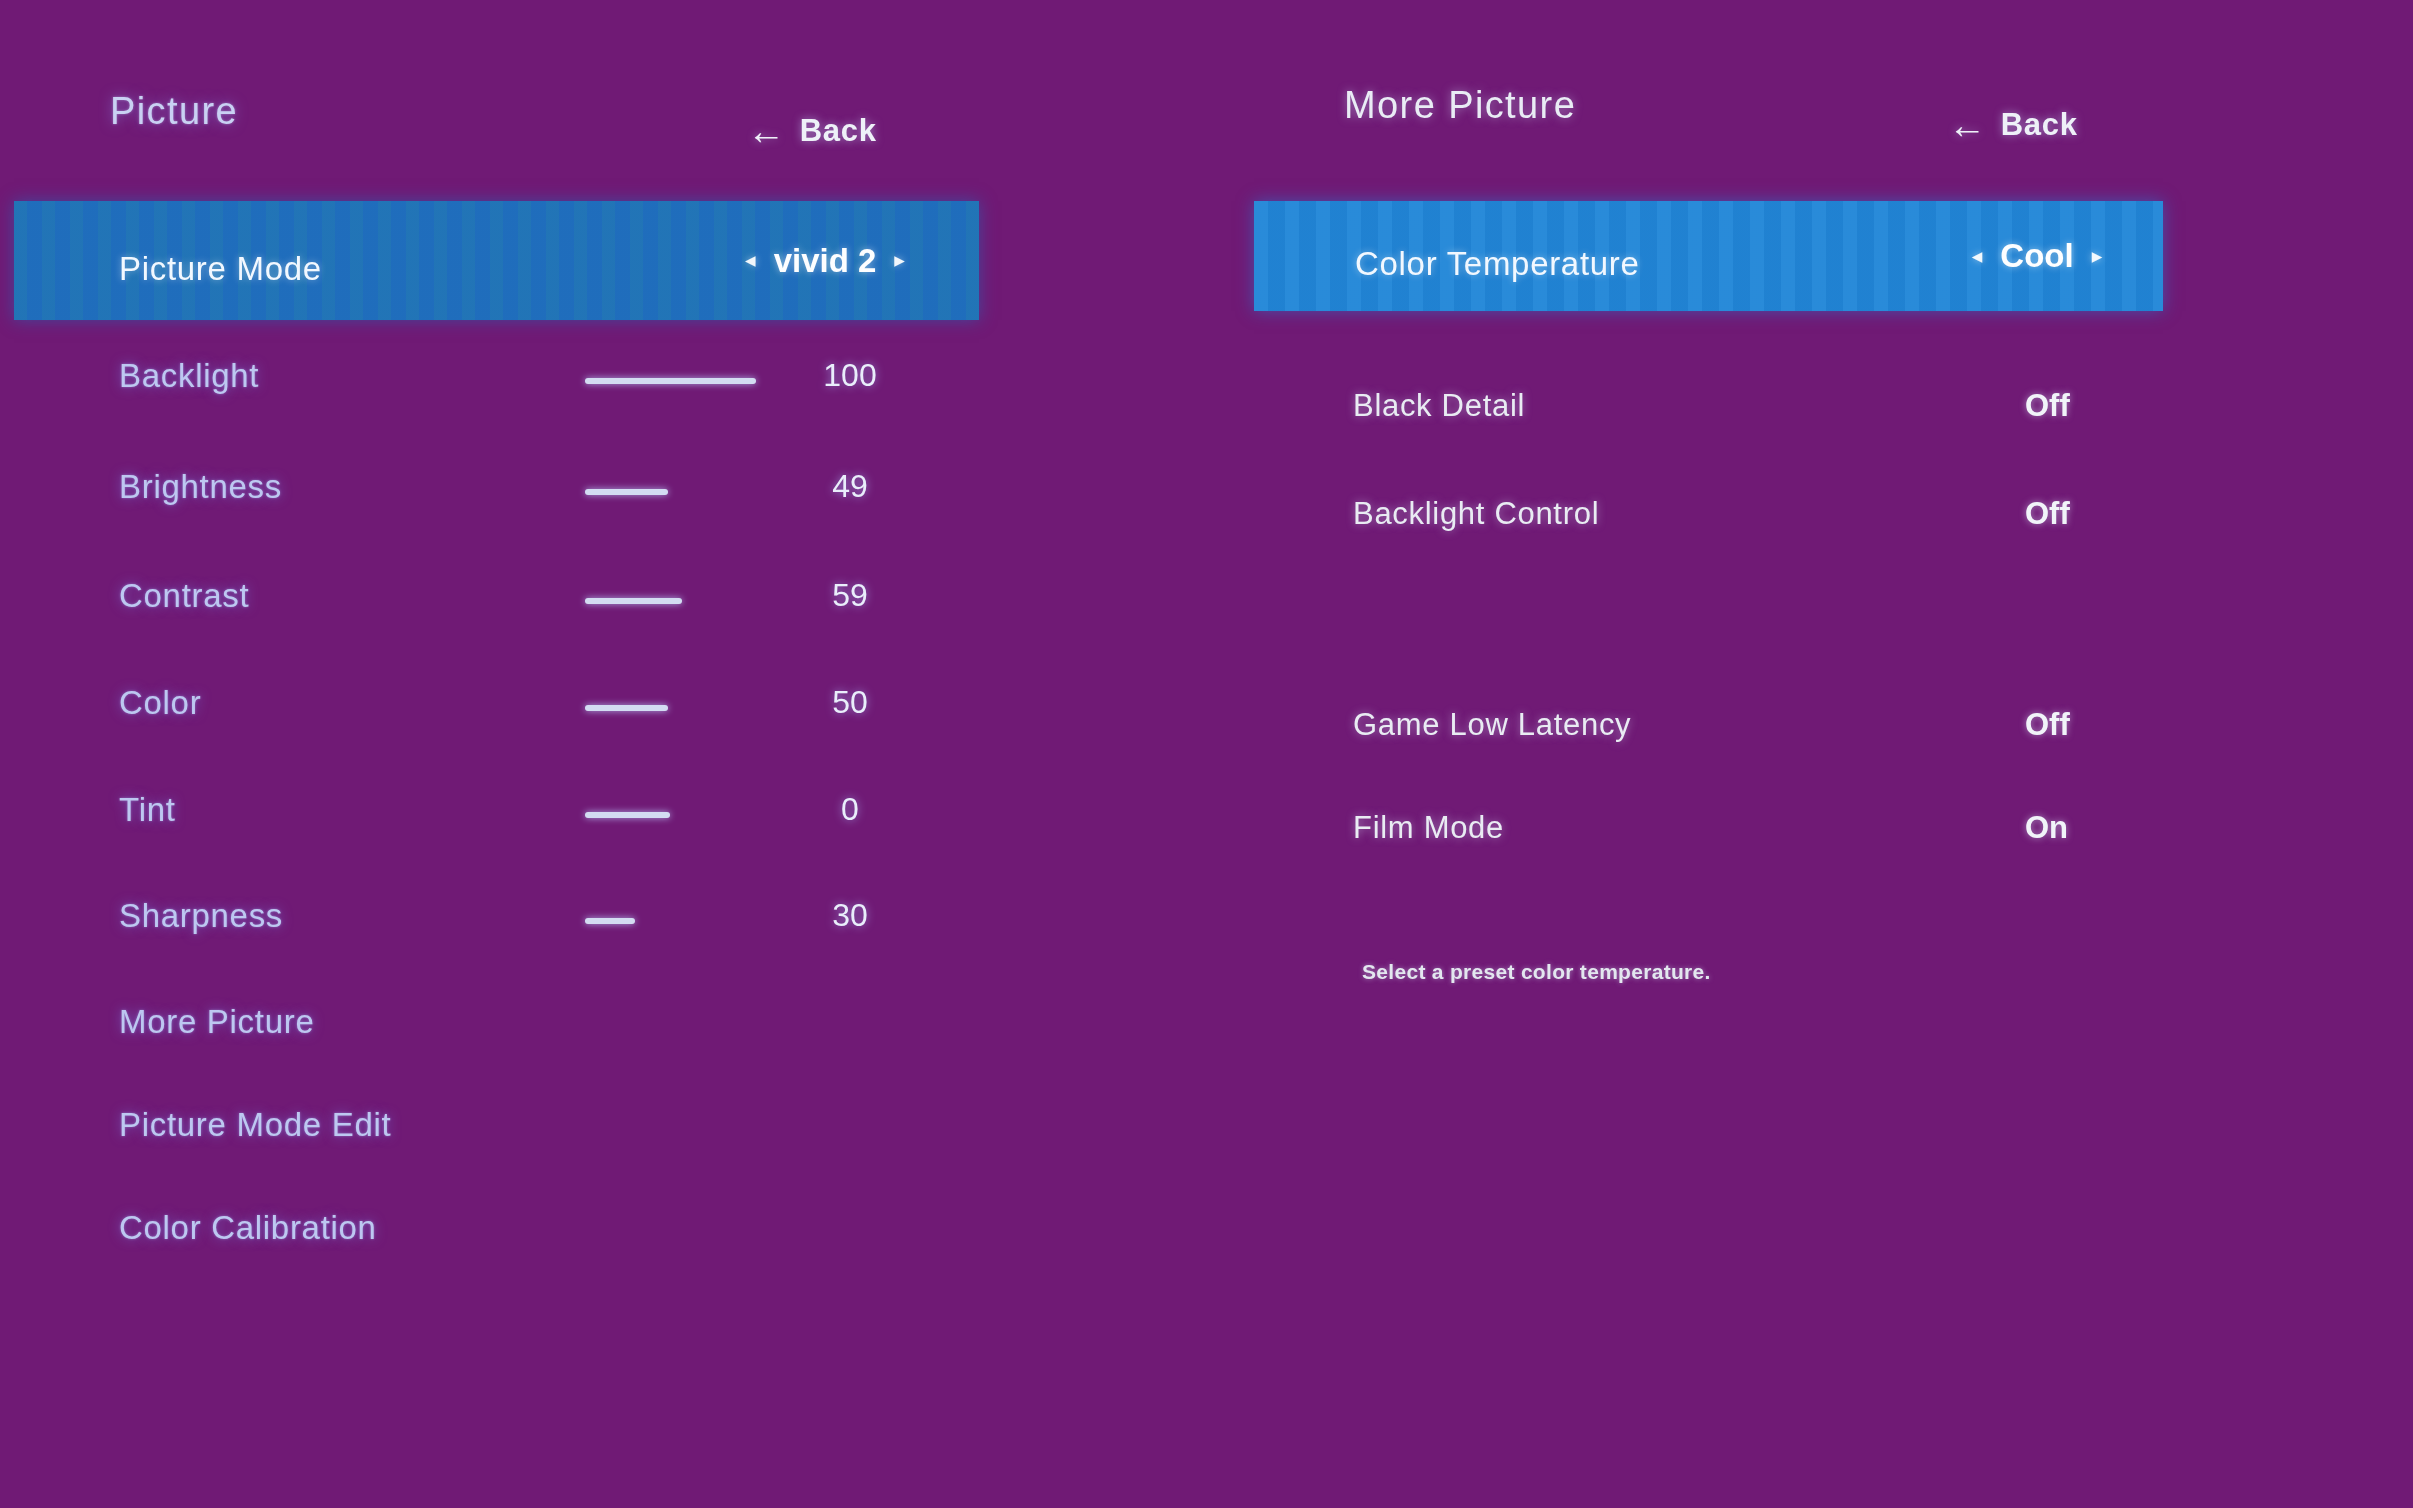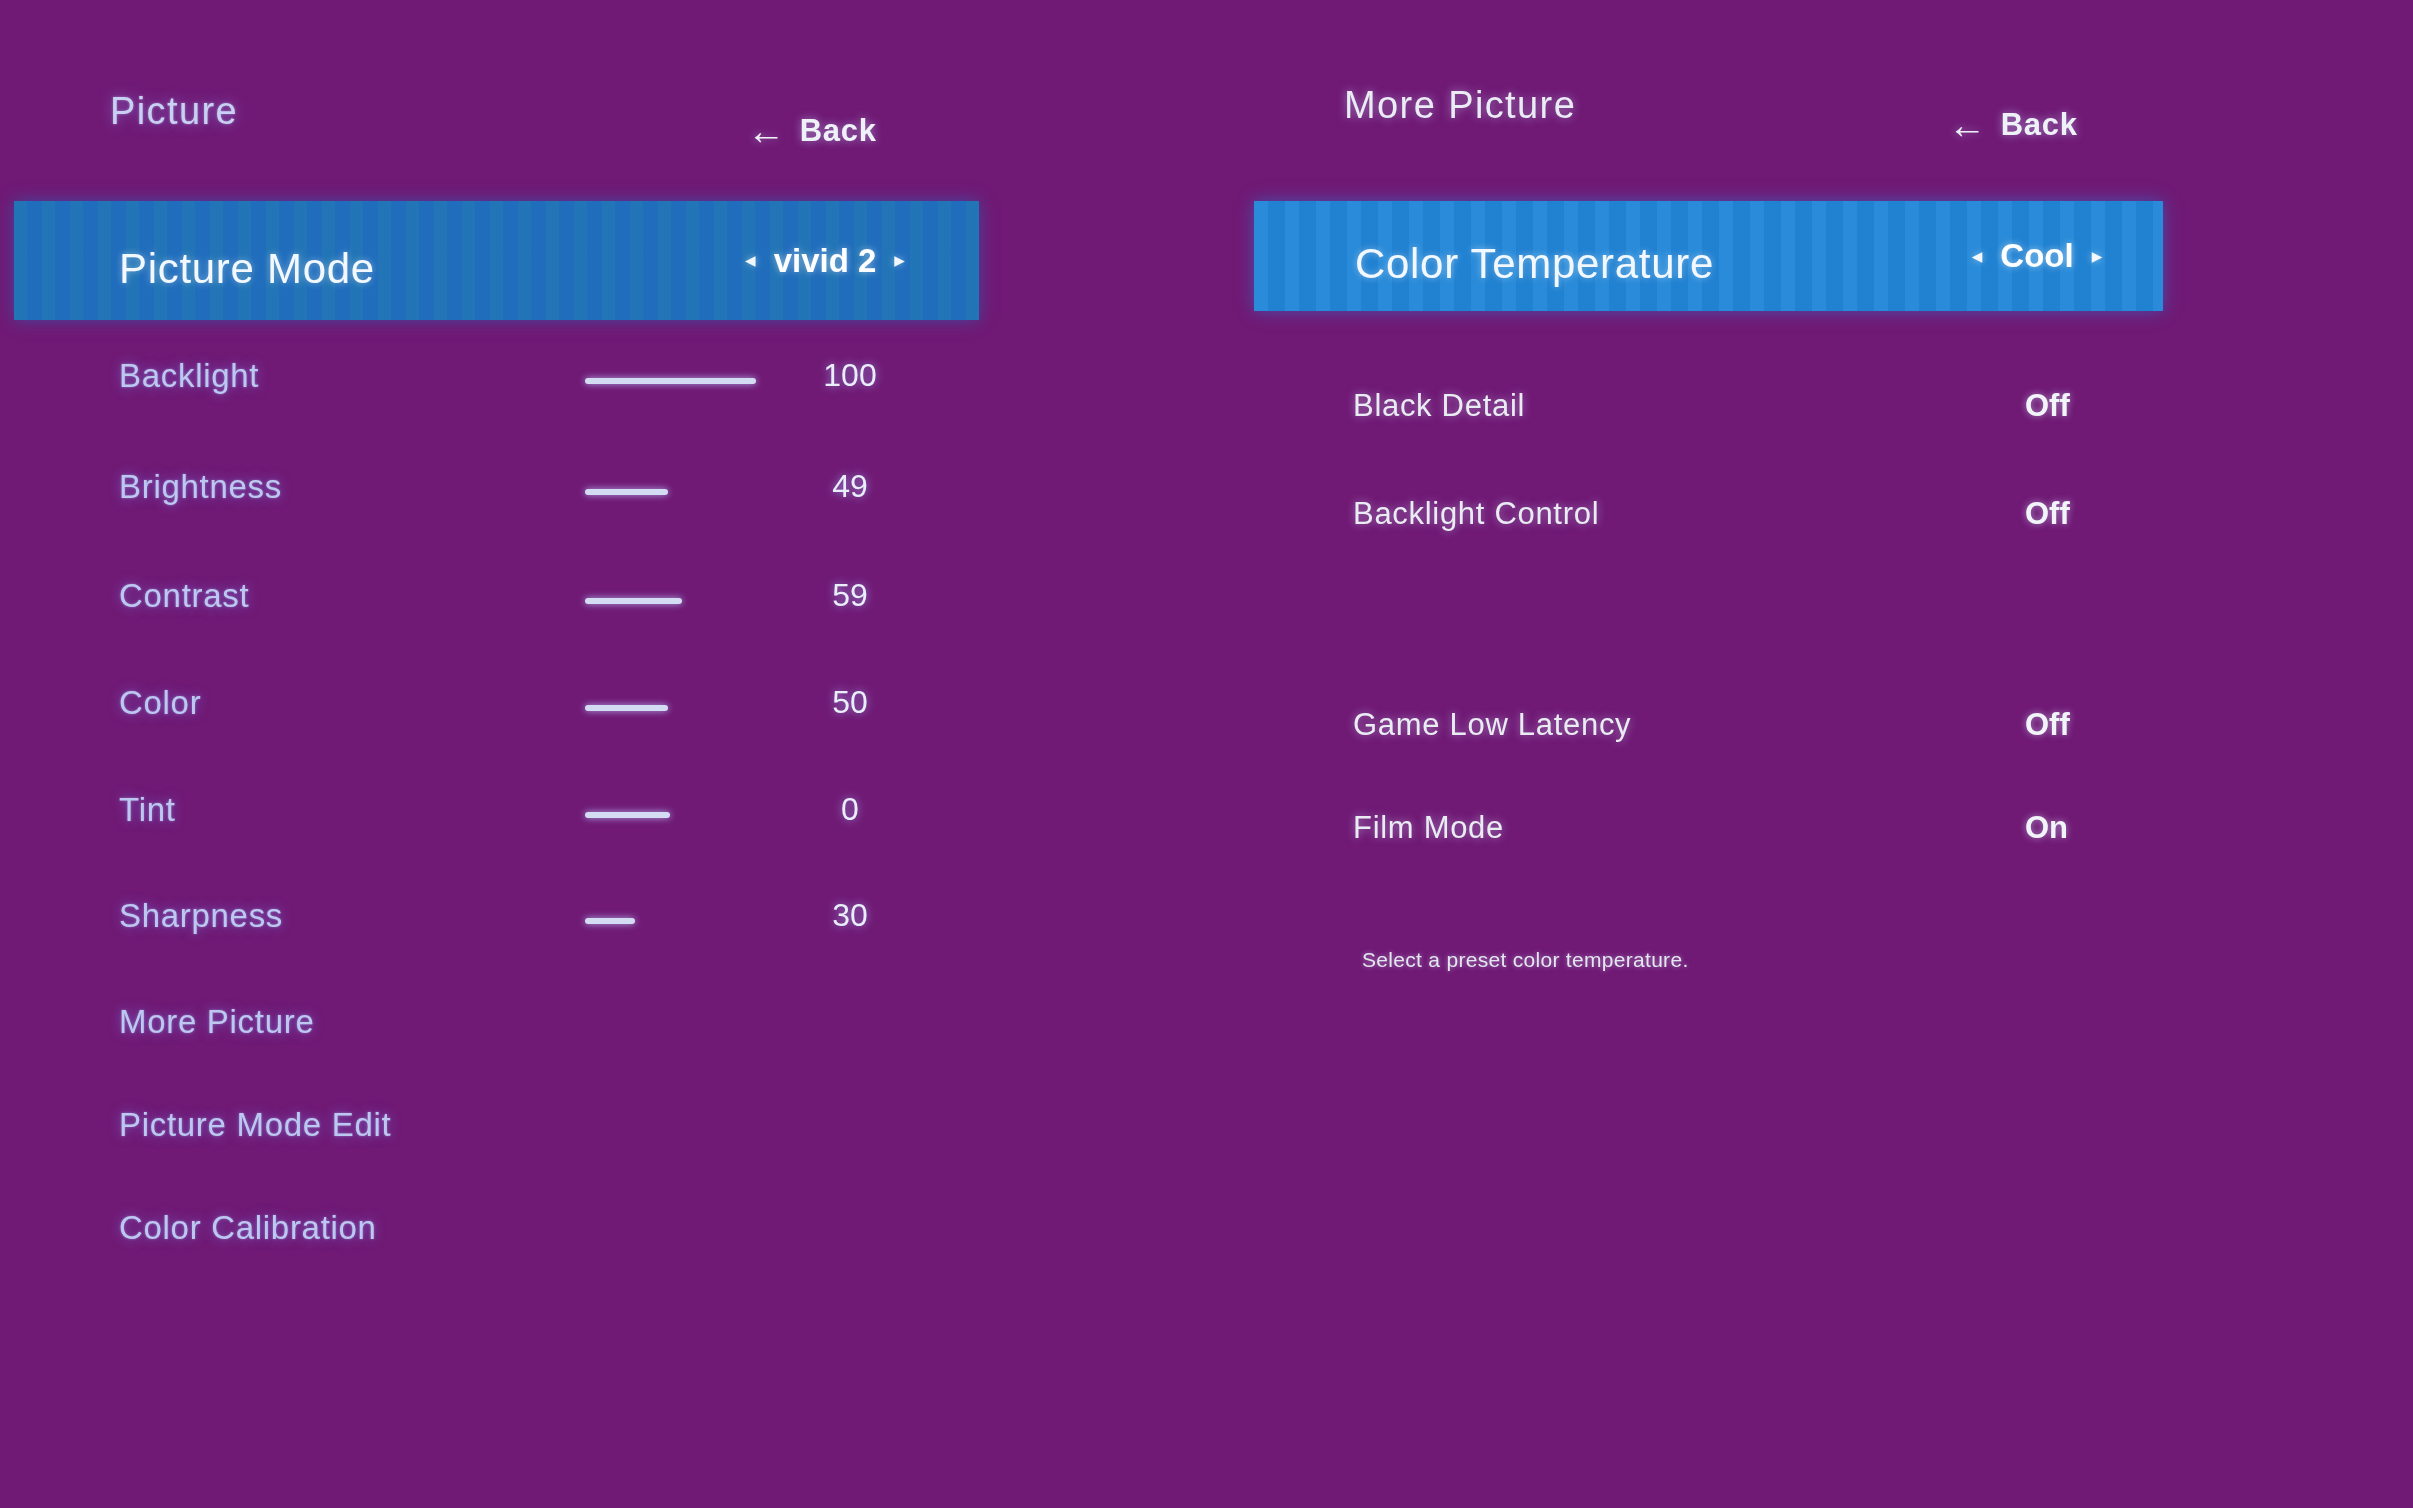--- a/index.html
+++ b/index.html
@@ -38,21 +38,21 @@
   }
   #right-bar{
     left:1254px;top:201px;width:909px;height:110px;
     background:#2287d8;
     background-image:repeating-linear-gradient(90deg,
       rgba(255,255,255,.03) 0 14px, rgba(0,30,90,.05) 14px 31px);
     box-shadow:0 0 15.4px rgba(35,125,215,.55);
     align-items:center;
   }
   .hl-label{
-    font-size:42px;letter-spacing:0.7px;
+    font-size:33px;letter-spacing:0.7px;
     text-shadow:0 0 7px rgba(255,255,255,.45);
     margin-top:16px;
   }
   #left-bar .hl-label{margin-left:105px;}
   #right-bar .hl-label{margin-left:101px;}
   .hl-value{
     position:absolute;display:flex;align-items:center;justify-content:center;gap:18px;
     font-weight:bold;font-size:33px;color:#fdfeff;
     text-shadow:0 0 7px rgba(255,255,255,.5);
   }
@@ -88,22 +88,23 @@
     text-shadow:0 0 8.4px rgba(215,230,255,.5);
   }
   .row-r .val{
     position:absolute;left:672px;width:224px;text-align:left;
     font-weight:bold;font-size:31px;color:#f1f4f9;
     text-shadow:0 0 7px rgba(220,232,255,.55);
   }
 
   
   .desc{
-    position:absolute;font-weight:normal;font-size:21px;line-height:28px;
+    position:absolute;font-weight:bold;font-size:21px;line-height:28px;
     letter-spacing:0.3px;
+    margin-top:12px;
   }
   #left-desc{
     left:119px;top:1288px;width:741px;color:#93a2e2;
     text-shadow:0 0 7px rgba(110,130,230,.6);
   }
   #right-desc{
     left:1362px;top:946px;width:629px;color:#e3e7ef;
     text-shadow:0 0 5.6px rgba(220,230,255,.5);
   }
 </style>

